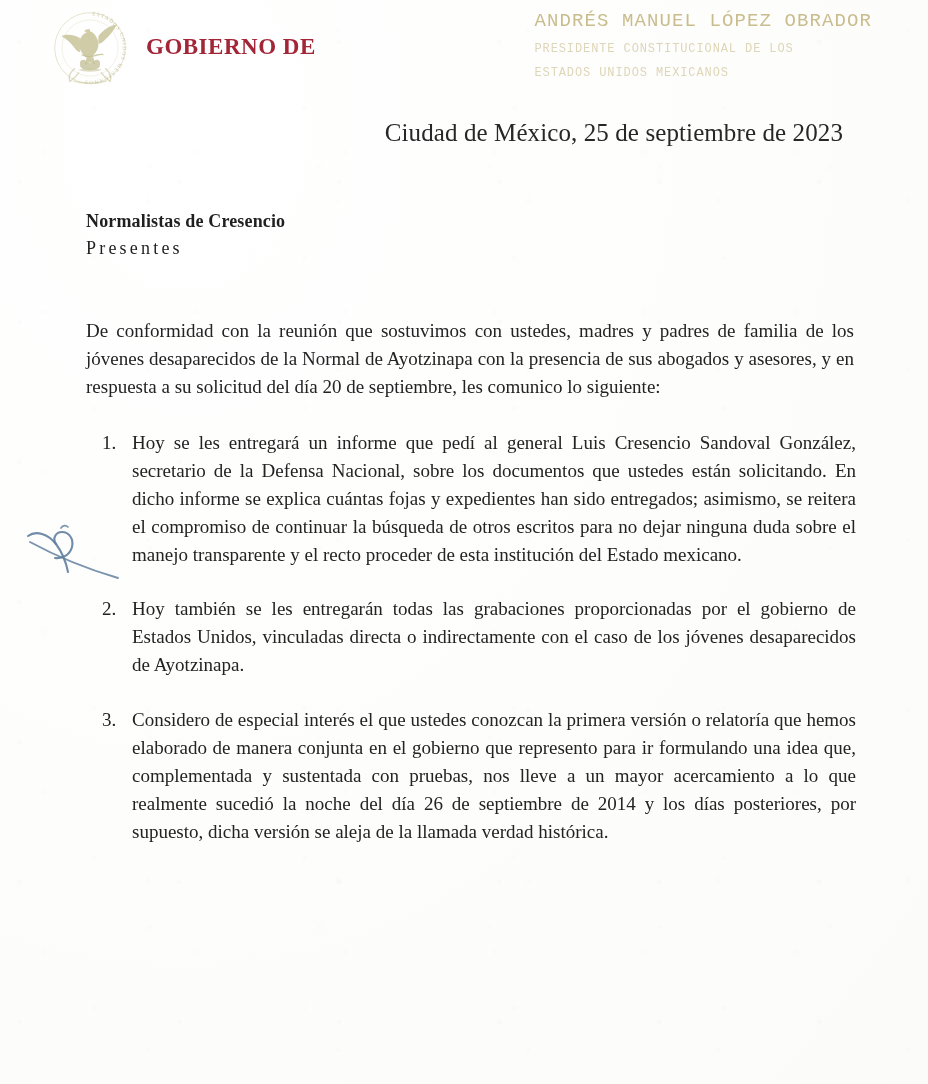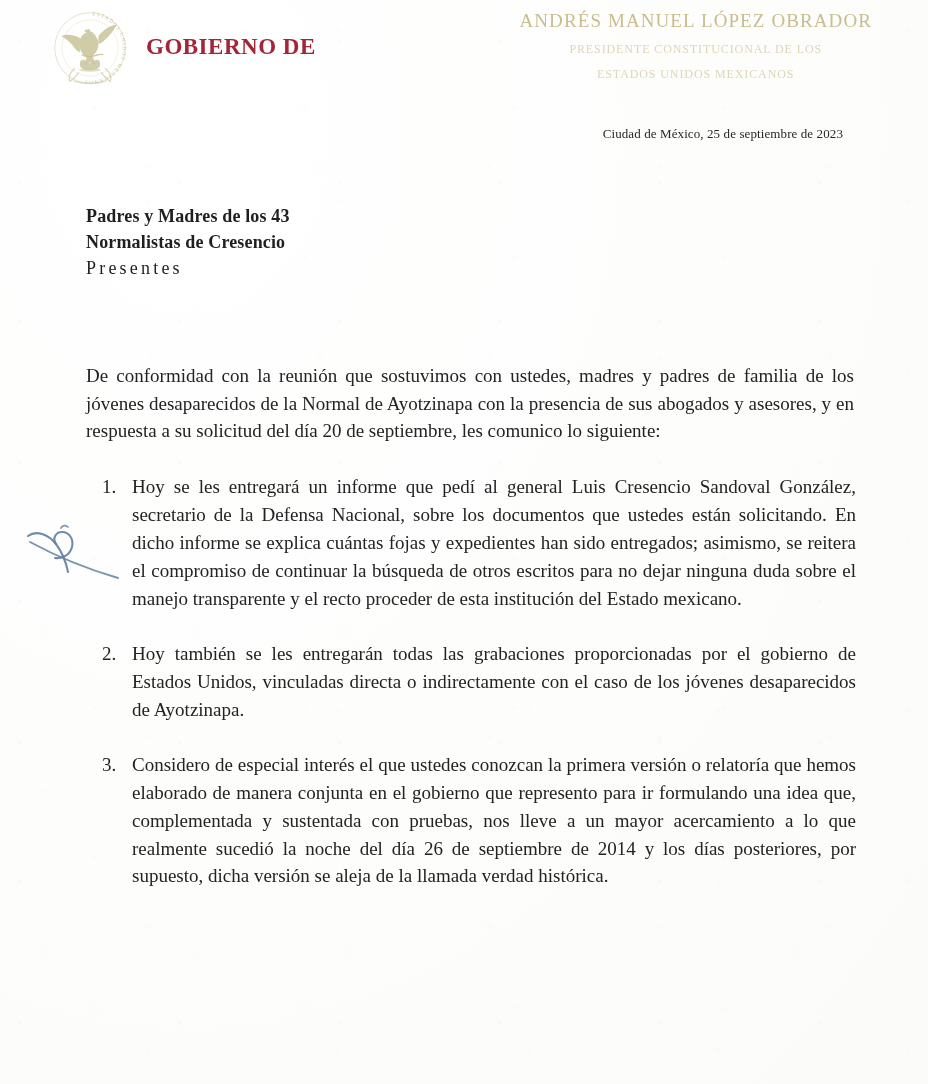--- a/index.html
+++ b/index.html
@@ -83,22 +83,22 @@
     font-size: 36px;
     letter-spacing: .5px;
     margin-top: 3px;
     color: #b02a3c;
   }
 
   .president-block {
     position: absolute;
     right: 56px;
     top: 10px;
-    text-align: center;
-    font-family: Liberation Serif, serif;
+    text-align: left;
+    font-family: Liberation Mono, monospace;
   }
   .president-name {
     display: block;
     font-size: 19px;
     letter-spacing: 1.1px;
     color: #c9bd8e;
     font-weight: normal;
   }
   .president-title-1,
   .president-title-2 {
@@ -111,22 +111,22 @@
 
   
   .letter-body {
     position: relative;
     padding: 0 72px 0 86px;
     box-sizing: border-box;
   }
 
   .dateline {
     text-align: right;
-    font-size: 13px;
-    margin-top: 26px;
+    font-size: 25px;
+    margin-top: 19px;
     padding-right: 13px;
     letter-spacing: .1px;
     color: #272727;
   }
 
   .addressee {
     margin-top: 62px;
     font-size: 18px;
     line-height: 1.42;
     color: #1f1f1f;
@@ -138,21 +138,21 @@
     letter-spacing: .15px;
   }
   .addressee-line-3 {
     display: block;
     font-weight: normal;
     letter-spacing: 3.2px;
     margin-top: 1px;
   }
 
   .intro-paragraph {
-    margin-top: 80px;
+    margin-top: 56px;
     font-size: 19px;
     line-height: 1.47;
     text-align: justify;
     text-justify: inter-word;
     color: #232323;
     padding-right: 2px;
     font-family: Liberation Serif, serif;
   }
 
   .numbered-list {
@@ -254,21 +254,20 @@
       <span class="president-title-1">PRESIDENTE CONSTITUCIONAL DE LOS</span>
       <span class="president-title-2">ESTADOS UNIDOS MEXICANOS</span>
     </div>
   </header>
 
   <main class="letter-body">
 
     <p class="dateline">Ciudad de México, 25 de septiembre de 2023</p>
 
     <div class="addressee">
-      <span class="addressee-line-1">Padres y Madres de los 43</span>
       <span class="addressee-line-2">Normalistas de Cresencio</span>
       <span class="addressee-line-3">Presentes</span>
     </div>
 
     <p class="intro-paragraph">De conformidad con la reunión que sostuvimos con ustedes, madres y padres de familia de los jóvenes desaparecidos de la Normal de Ayotzinapa con la presencia de sus abogados y asesores, y en respuesta a su solicitud del día 20 de septiembre, les comunico lo siguiente:</p>
 
     <ol class="numbered-list">
       <li>Hoy se les entregará un informe que pedí al general Luis Cresencio Sandoval González, secretario de la Defensa Nacional, sobre los documentos que ustedes están solicitando. En dicho informe se explica cuántas fojas y expedientes han sido entregados; asimismo, se reitera el compromiso de continuar la búsqueda de otros escritos para no dejar ninguna duda sobre el manejo transparente y el recto proceder de esta institución del Estado mexicano.</li>
       <li>Hoy también se les entregarán todas las grabaciones proporcionadas por el gobierno de Estados Unidos, vinculadas directa o indirectamente con el caso de los jóvenes desaparecidos de Ayotzinapa.</li>
       <li>Considero de especial interés el que ustedes conozcan la primera versión o relatoría que hemos elaborado de manera conjunta en el gobierno que represento para ir formulando una idea que, complementada y sustentada con pruebas, nos lleve a un mayor acercamiento a lo que realmente sucedió la noche del día 26 de septiembre de 2014 y los días posteriores, por supuesto, dicha versión se aleja de la llamada verdad histórica.</li>

